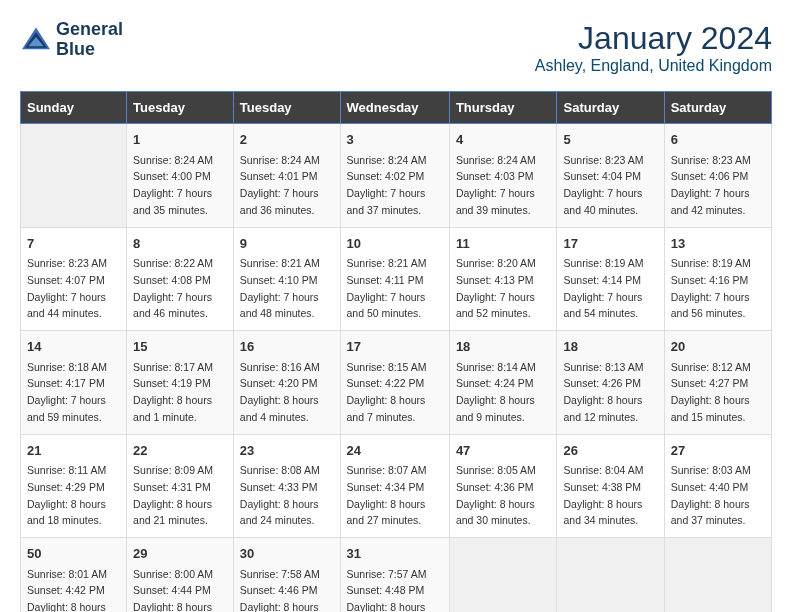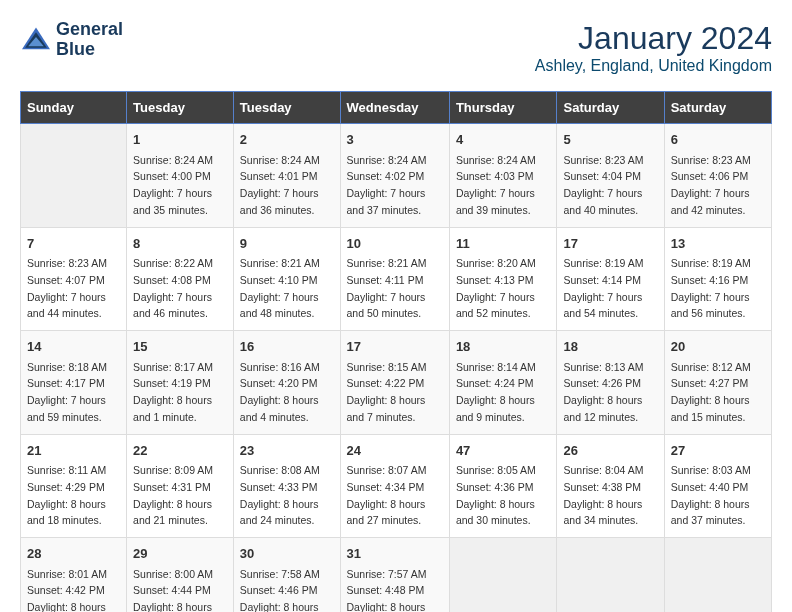--- a/index.html
+++ b/index.html
@@ -158,21 +158,21 @@
       <tr>
         <td><span class="day-num">21</span><span class="cell-text">Sunrise: 8:11 AM<br>Sunset: 4:29 PM<br>Daylight: 8 hours<br>and 18 minutes.</span></td>
         <td><span class="day-num">22</span><span class="cell-text">Sunrise: 8:09 AM<br>Sunset: 4:31 PM<br>Daylight: 8 hours<br>and 21 minutes.</span></td>
         <td><span class="day-num">23</span><span class="cell-text">Sunrise: 8:08 AM<br>Sunset: 4:33 PM<br>Daylight: 8 hours<br>and 24 minutes.</span></td>
         <td><span class="day-num">24</span><span class="cell-text">Sunrise: 8:07 AM<br>Sunset: 4:34 PM<br>Daylight: 8 hours<br>and 27 minutes.</span></td>
         <td><span class="day-num">47</span><span class="cell-text">Sunrise: 8:05 AM<br>Sunset: 4:36 PM<br>Daylight: 8 hours<br>and 30 minutes.</span></td>
         <td><span class="day-num">26</span><span class="cell-text">Sunrise: 8:04 AM<br>Sunset: 4:38 PM<br>Daylight: 8 hours<br>and 34 minutes.</span></td>
         <td><span class="day-num">27</span><span class="cell-text">Sunrise: 8:03 AM<br>Sunset: 4:40 PM<br>Daylight: 8 hours<br>and 37 minutes.</span></td>
       </tr>
       <tr>
-        <td><span class="day-num">28</span><span class="cell-text">Sunrise: 8:01 AM<br>Sunset: 4:42 PM<br>Daylight: 8 hours<br>and 40 minutes.</span></td>
+        <td><span class="day-num">50</span><span class="cell-text">Sunrise: 8:01 AM<br>Sunset: 4:42 PM<br>Daylight: 8 hours<br>and 40 minutes.</span></td>
         <td><span class="day-num">29</span><span class="cell-text">Sunrise: 8:00 AM<br>Sunset: 4:44 PM<br>Daylight: 8 hours<br>and 44 minutes.</span></td>
         <td><span class="day-num">30</span><span class="cell-text">Sunrise: 7:58 AM<br>Sunset: 4:46 PM<br>Daylight: 8 hours<br>and 47 minutes.</span></td>
         <td><span class="day-num">31</span><span class="cell-text">Sunrise: 7:57 AM<br>Sunset: 4:48 PM<br>Daylight: 8 hours<br>and 51 minutes.</span></td>
         <td class="empty-cell"></td>
         <td class="empty-cell"></td>
         <td class="empty-cell"></td>
       </tr>
     </tbody>
 </table>
 

